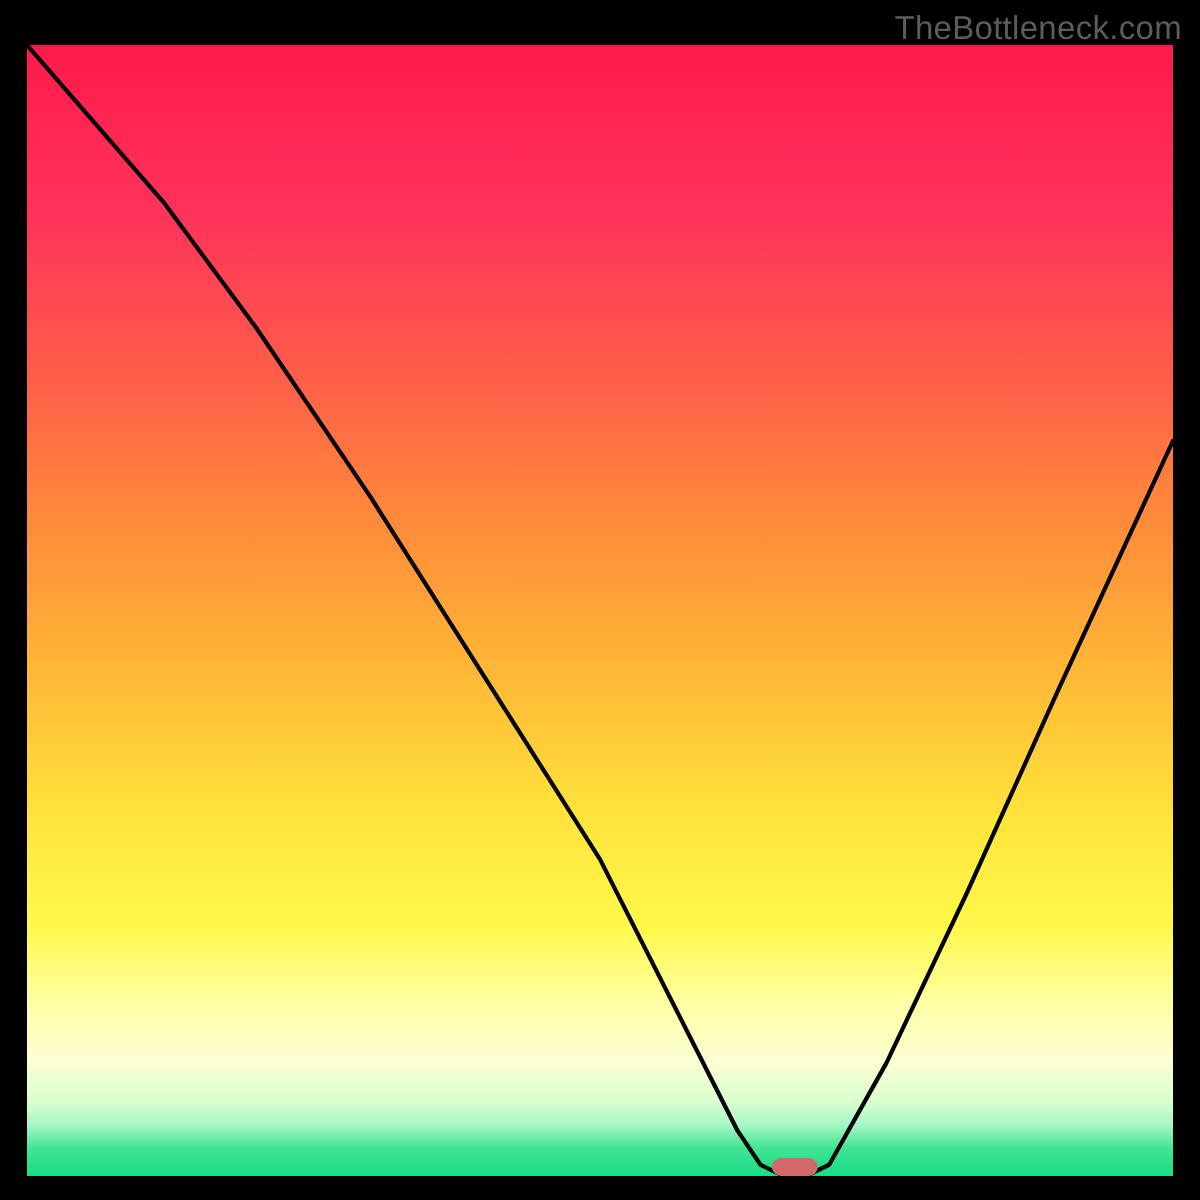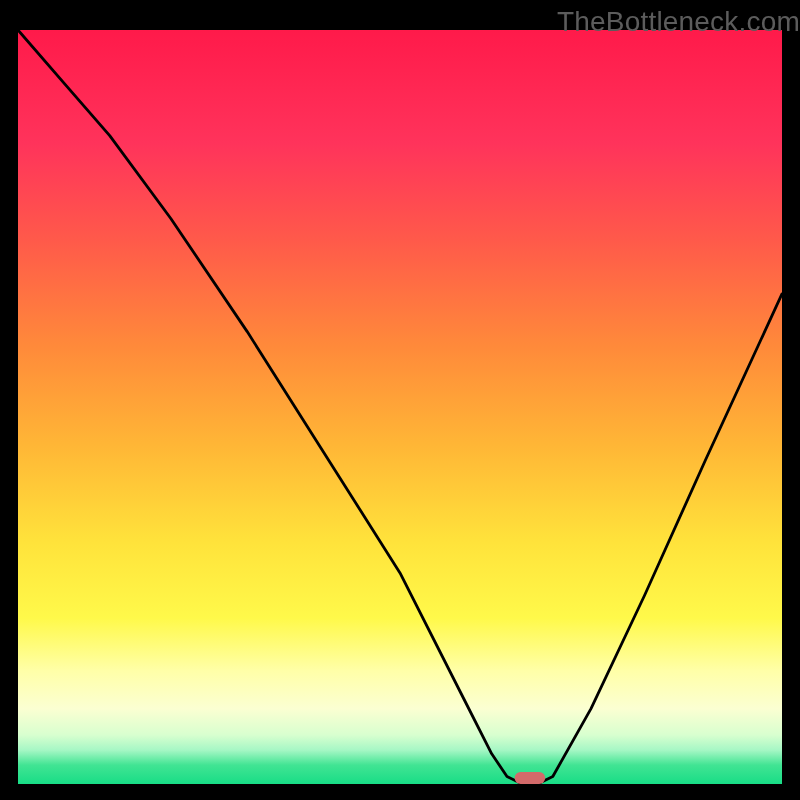--- a/index.html
+++ b/index.html
@@ -12,23 +12,23 @@
   }
   .frame {
     position: relative;
     width: 800px;
     height: 800px;
     background: #000;
   }
   .watermark {
     position: absolute;
     top: 6px;
-    right: 0;
+    right: 12px;
     font-family: Arial, Helvetica, sans-serif;
-    font-size: 28px;
+    font-size: 22px;
     color: #5c5c5c;
     font-weight: 500;
     letter-spacing: 0.2px;
     z-index: 20;
     user-select: none;
   }
   .plot {
     position: absolute;
     left: 18px;
     top: 30px;

